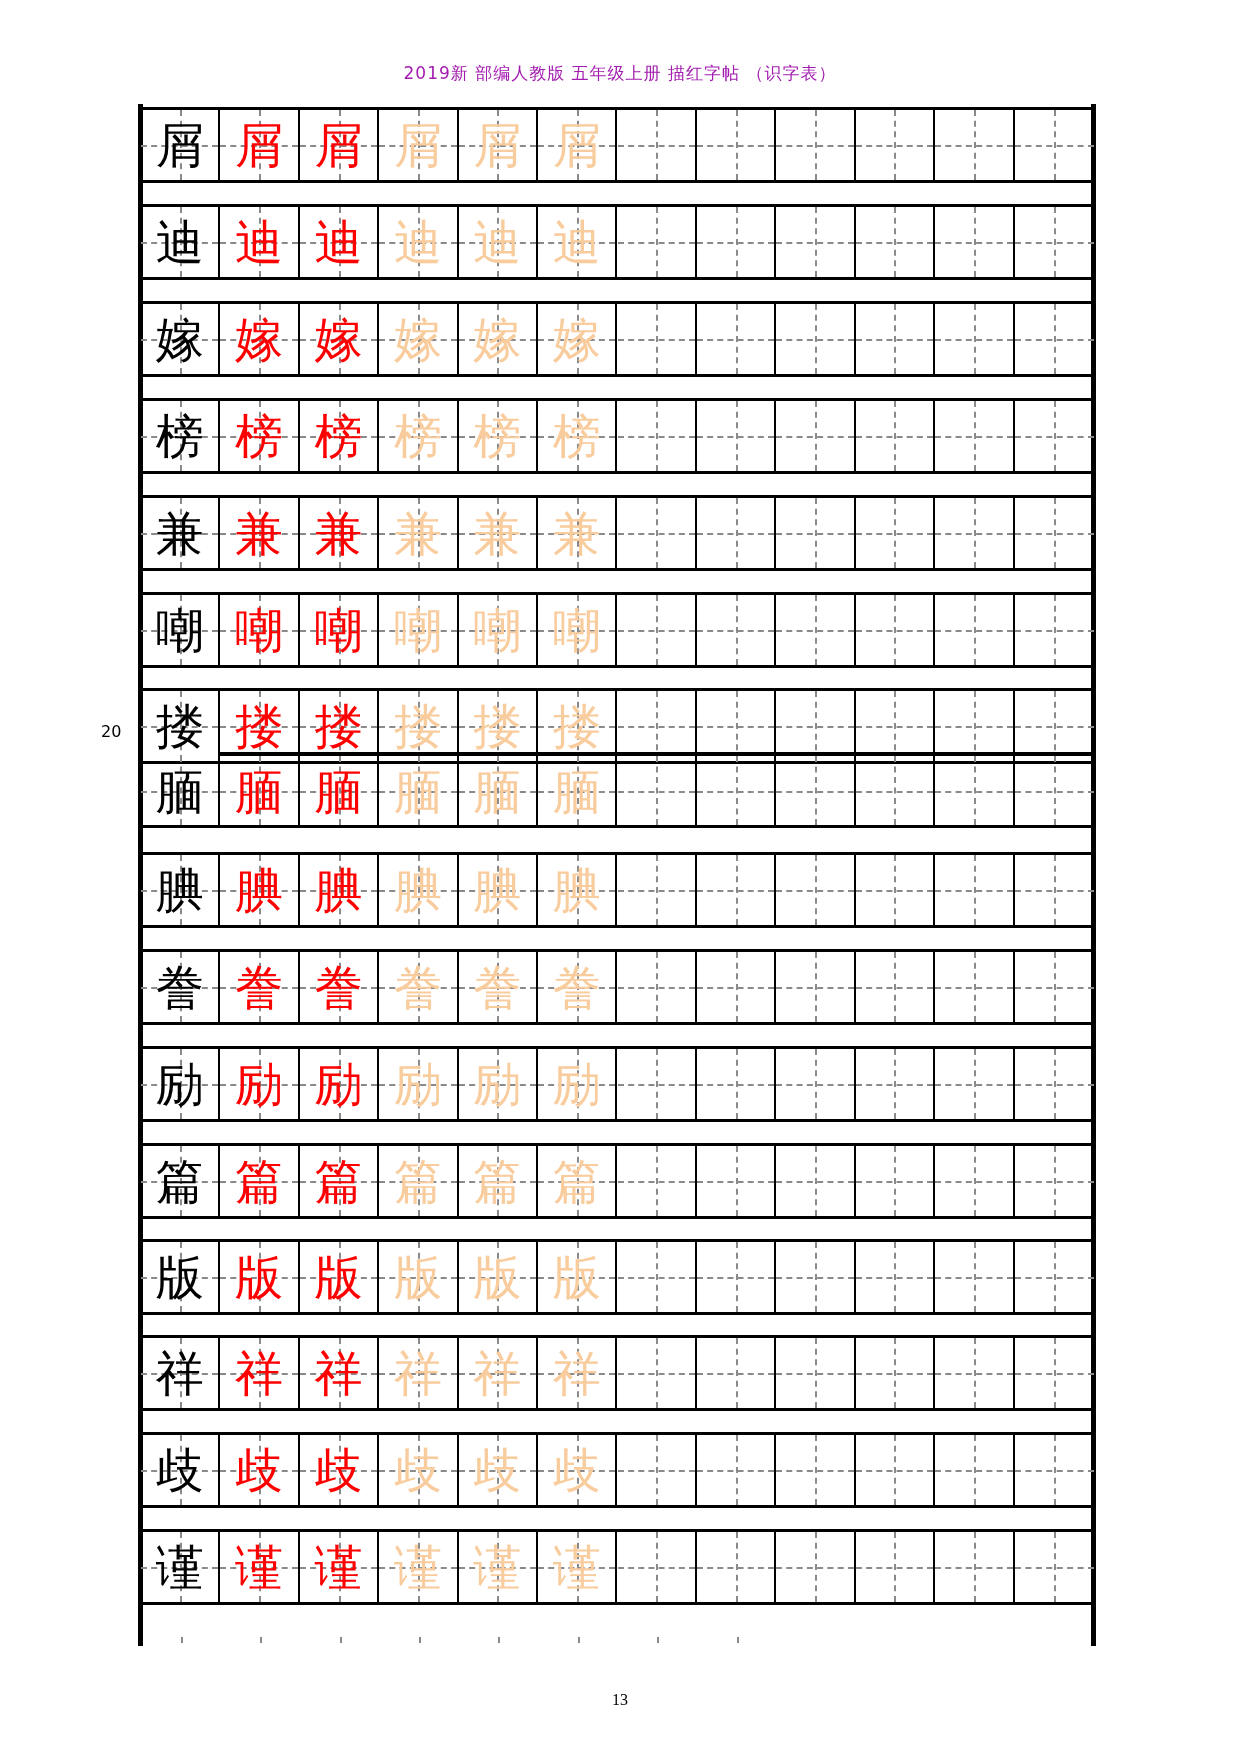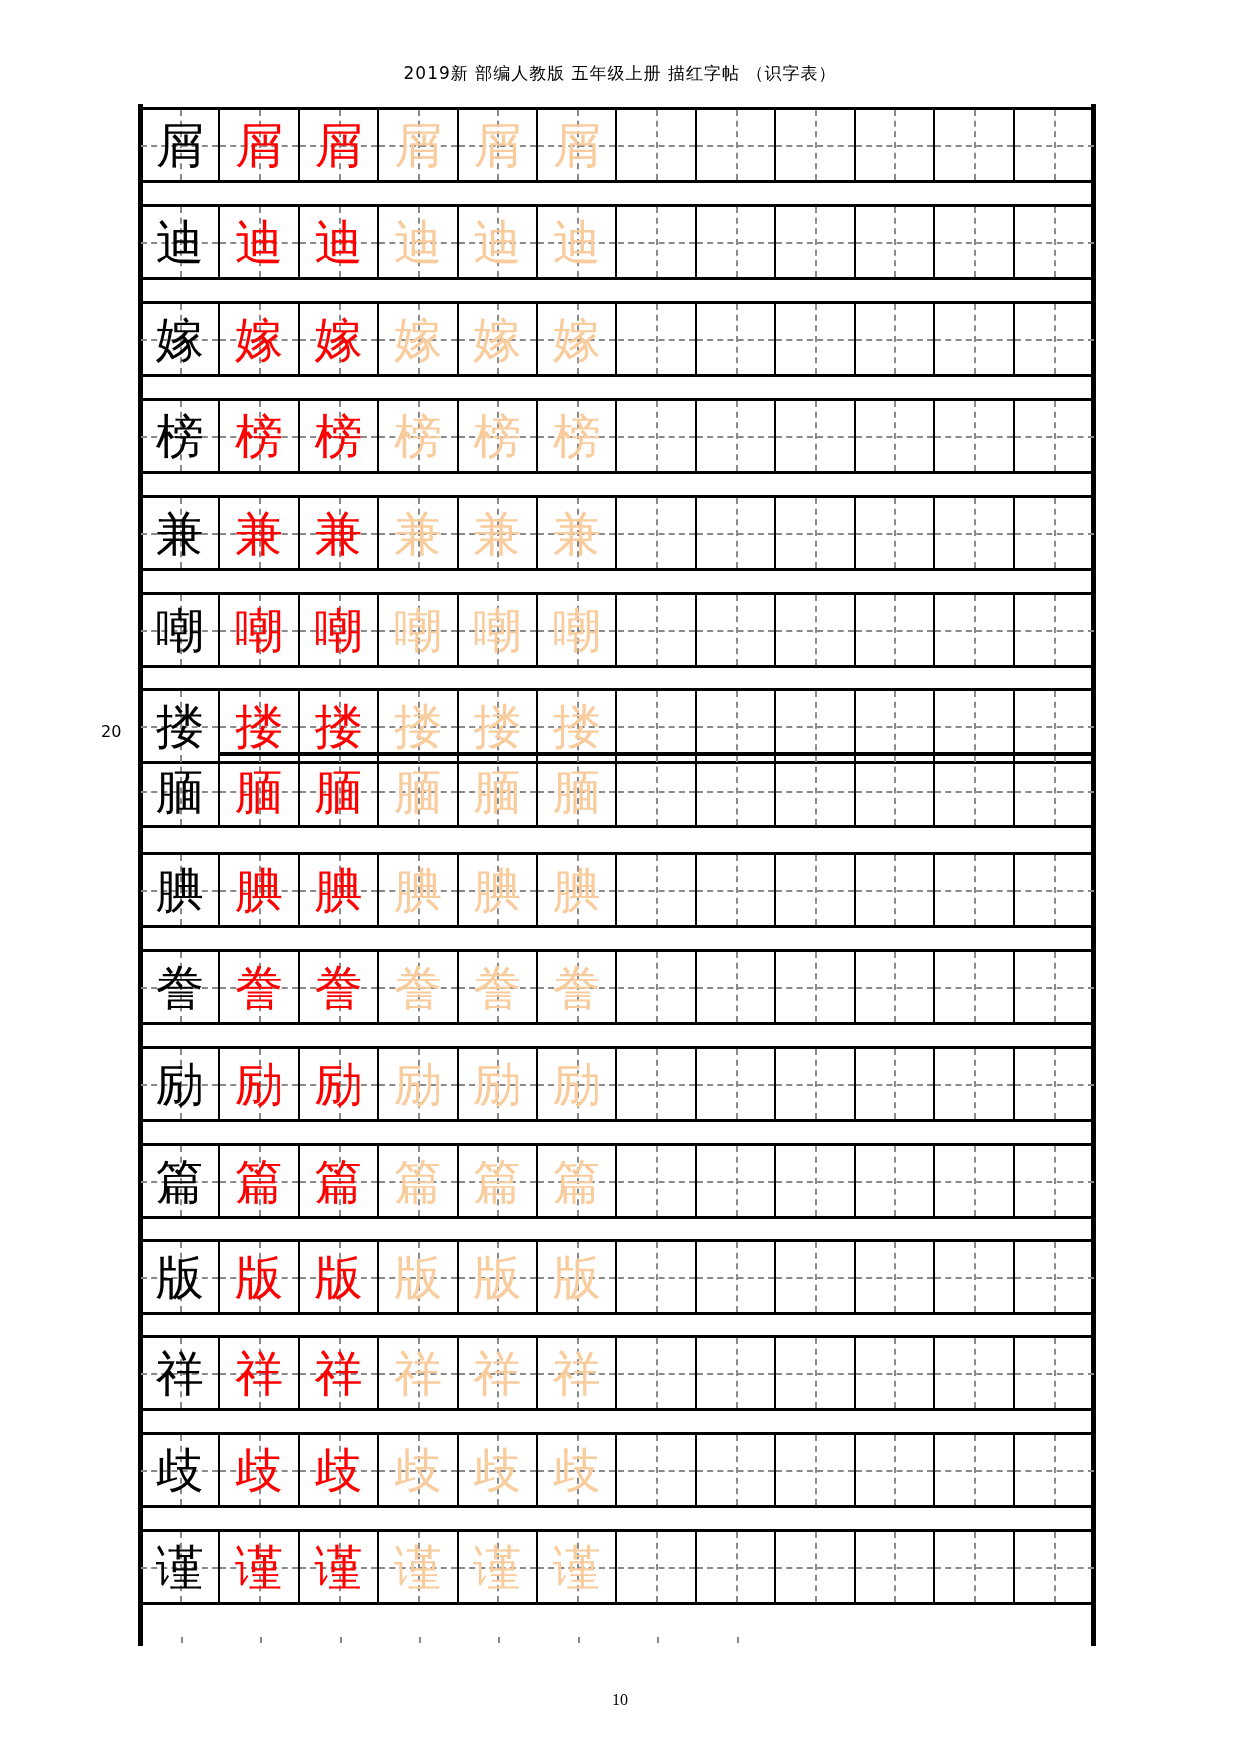--- a/index.html
+++ b/index.html
@@ -1,19 +1,19 @@
 <!DOCTYPE html>
 <html><head>
 <meta charset="utf-8">
 <style>
   html, body { margin: 0; padding: 0; background: #ffffff; }
   body { width: 1240px; height: 1754px; position: relative; overflow: hidden;
          font-family: "DejaVu Serif", "Liberation Serif", serif; }
   .header { position: absolute; top: 62px; left: 0; width: 1240px; text-align: center;
-            font-family: "DejaVu Sans", "Liberation Sans", sans-serif; font-size: 17px; color: #000000;
+            font-family: "DejaVu Sans", "Liberation Sans", sans-serif; font-size: 17px; color: #a21caf;
             letter-spacing: 1px; }
   .page-number { position: absolute; top: 1691px; left: 0; width: 1240px; text-align: center;
                  font-family: "Liberation Serif", "DejaVu Serif", serif; font-size: 16px; color: #000; }
   .side-label { position: absolute; left: 101px; top: 722px; font-family: "DejaVu Sans", "Liberation Sans", sans-serif;
                 font-size: 16px; color: #000; }
   .left-border { position: absolute; left: 138px; top: 104px; width: 5px; height: 1542px; background: #000; }
   .right-border { position: absolute; left: 1091px; top: 104px; width: 5px; height: 1542px; background: #000; }
   .row { position: absolute; left: 141px; width: 953px; height: 76px;
          border-top: 3px solid #000; border-bottom: 3px solid #000; box-sizing: border-box; }
   .row.no-first-top { border-top: none; }
@@ -944,13 +944,13 @@
     <div class="tick" style="left: 39.7083px;"></div>
     <div class="tick" style="left: 119.125px;"></div>
     <div class="tick" style="left: 198.542px;"></div>
     <div class="tick" style="left: 277.958px;"></div>
     <div class="tick" style="left: 357.375px;"></div>
     <div class="tick" style="left: 436.792px;"></div>
     <div class="tick" style="left: 516.208px;"></div>
     <div class="tick" style="left: 595.625px;"></div>
   </div>
 
-<div class="page-number">10</div>
+<div class="page-number">13</div>
 
 </body></html>

